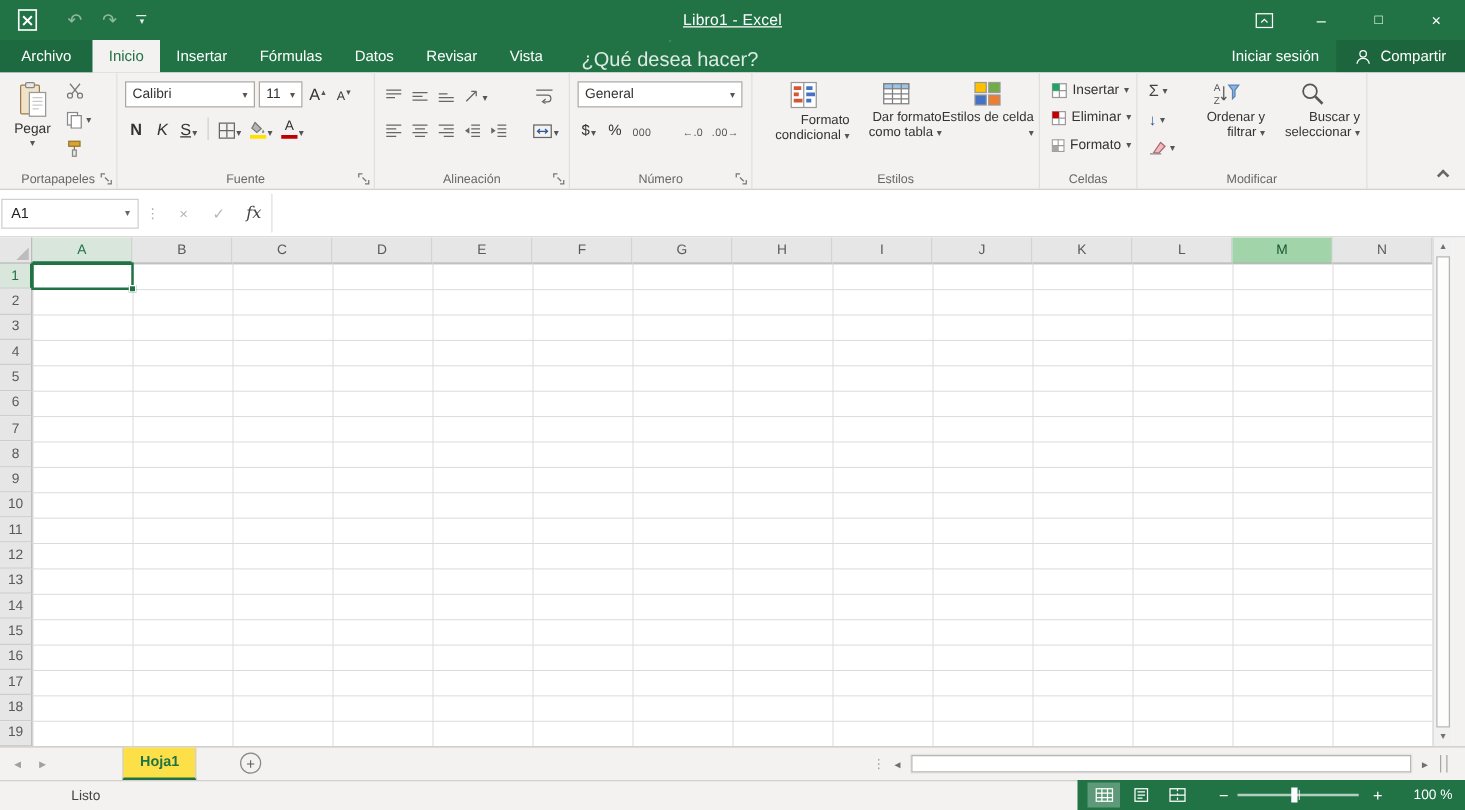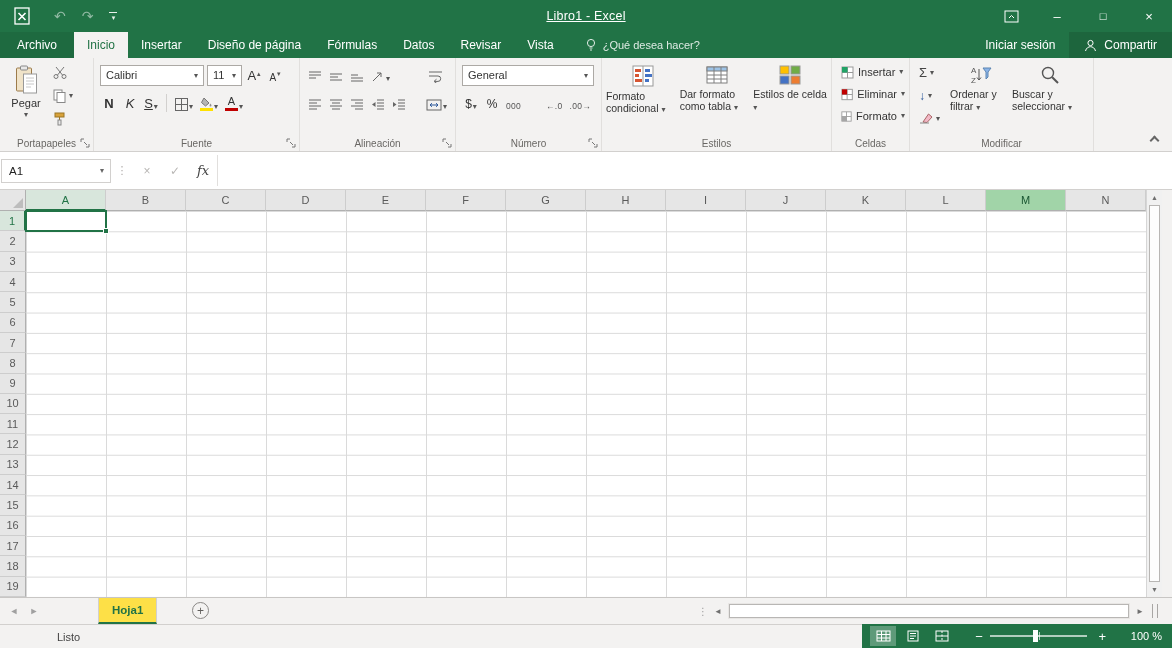--- a/index.html
+++ b/index.html
@@ -19,21 +19,21 @@
   .win-controls { position:absolute; right:0; top:0; height:32px; display:flex; align-items:stretch; }
   .win-btn { width:46px; display:flex; align-items:center; justify-content:center; font-size:13px; }
   .win-btn.max { font-size:11px; }
 
   
   .tabbar { position:absolute; top:32px; left:0; right:0; height:26px; background:#217346; display:flex; align-items:stretch; color:#fff; }
   .file-tab { background:#1e6a40; padding:0 17px; display:flex; align-items:center; font-size:12px; }
   .rtabs { display:flex; }
   .rtab { padding:0 13px; display:flex; align-items:center; font-size:12px; white-space:nowrap; }
   .rtab.active { background:#f3f2f1; color:#217346; }
-  .tellme { display:flex; align-items:center; gap:6px; margin-left:18px; color:rgba(255,255,255,.85); font-size:11px; }
+  .tellme { display:flex; align-items:center; gap:6px; margin-left:18px; color:rgba(255,255,255,.85); font-size:16px;flex-direction:column; }
   .tab-right { margin-left:auto; display:flex; align-items:stretch; }
   .signin { padding:0 14px; display:flex; align-items:center; font-size:12px; }
   .share { display:flex; align-items:center; gap:7px; padding:0 15px; background:rgba(0,0,0,.12); font-size:12px; }
 
   
   .ribbon { position:absolute; top:58px; left:0; right:0; height:94px; background:#f3f2f1; border-bottom:1px solid #d2d0ce; display:flex; }
   .group { position:relative; height:100%; border-right:1px solid #e1dfdd; flex-shrink:0; }
   .gc { height:76px; padding:3px 4px 0 4px; }
   .gc.row { display:flex; }
   .glabel { position:absolute; bottom:2px; left:0; right:0; text-align:center; font-size:10px; color:#696764; }
@@ -56,21 +56,21 @@
   .bord-ico { width:13px; height:13px; border:1px solid #666;
     background:linear-gradient(#666,#666) center/100% 1px no-repeat, linear-gradient(#666,#666) center/1px 100% no-repeat; }
   .cstack { display:flex; flex-direction:column; align-items:center; gap:1px; }
   .cbar { display:block; width:13px; height:3px; }
   .cbar.yellow { background:#ffe100; }
   .cbar.red { background:#c00000; }
   .fcA { font-size:11px; line-height:1; }
   .sp { flex:1; }
   .dec-txt { font-size:8.5px; color:#555; letter-spacing:.3px; }
   .bb2 { display:flex; flex-direction:column; align-items:center; padding-top:4px; gap:3px; }
-  .bb2-t { font-size:10.5px; line-height:12px; text-align:left; color:#333; }
+  .bb2-t { font-size:10.5px; line-height:12px; text-align:right; color:#333; }
   .crow { height:22px; display:flex; align-items:center; gap:4px; padding-left:5px; font-size:11px; color:#333; }
   .sum { font-size:13px; color:#444; }
   .filld { font-size:12px; color:#2b579a; font-weight:bold; }
   .collapse-chev { position:absolute; right:14px; bottom:7px; width:7px; height:7px; border-top:2px solid #666; border-left:2px solid #666; transform:rotate(45deg); }
 
   
   .fbar { position:absolute; top:152px; left:0; right:0; height:38px; background:#fff; border-bottom:1px solid #d2d0ce; display:flex; align-items:center; }
   .namebox { width:110px; height:24px; margin-left:1px; border:1px solid #d2d0ce; display:flex; align-items:center; padding-left:7px; font-size:11.5px; color:#222; }
   .nb-caret { margin-left:auto; width:16px; text-align:center; font-size:8px; color:#666; }
   .fdots { width:22px; text-align:center; color:#b0aeab; font-size:11px; }
@@ -158,21 +158,20 @@
       <div class="win-btn max">□</div>
       <div class="win-btn">×</div>
     </div>
   </div>
 
   <div class="tabbar">
     <div class="file-tab">Archivo</div>
     <div class="rtabs">
         <div class="rtab active">Inicio</div>
         <div class="rtab">Insertar</div>
-        <div class="rtab">Diseño de página</div>
         <div class="rtab">Fórmulas</div>
         <div class="rtab">Datos</div>
         <div class="rtab">Revisar</div>
         <div class="rtab">Vista</div>
       </div>
     <div class="tellme">
       <svg width="12" height="14" viewBox="0 0 12 14">
         <circle cx="6" cy="5" r="3.6" fill="none" stroke="rgba(255,255,255,.85)"></circle>
         <path d="M4.5 10h3M5 12h2" stroke="rgba(255,255,255,.85)" fill="none"></path>
       </svg>

